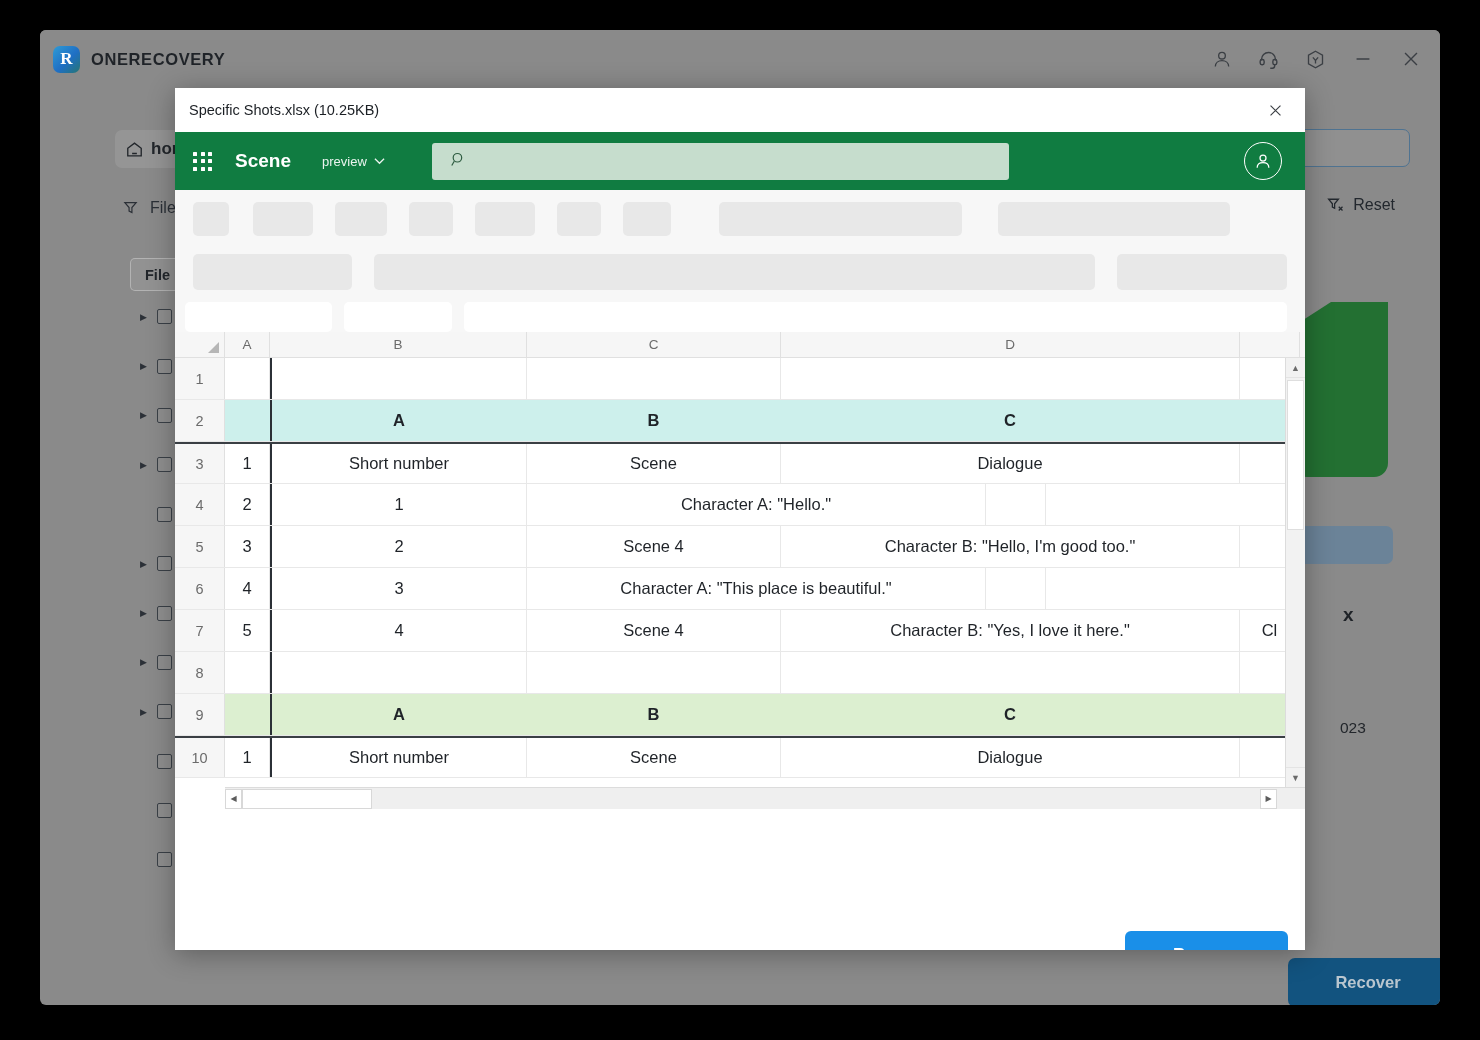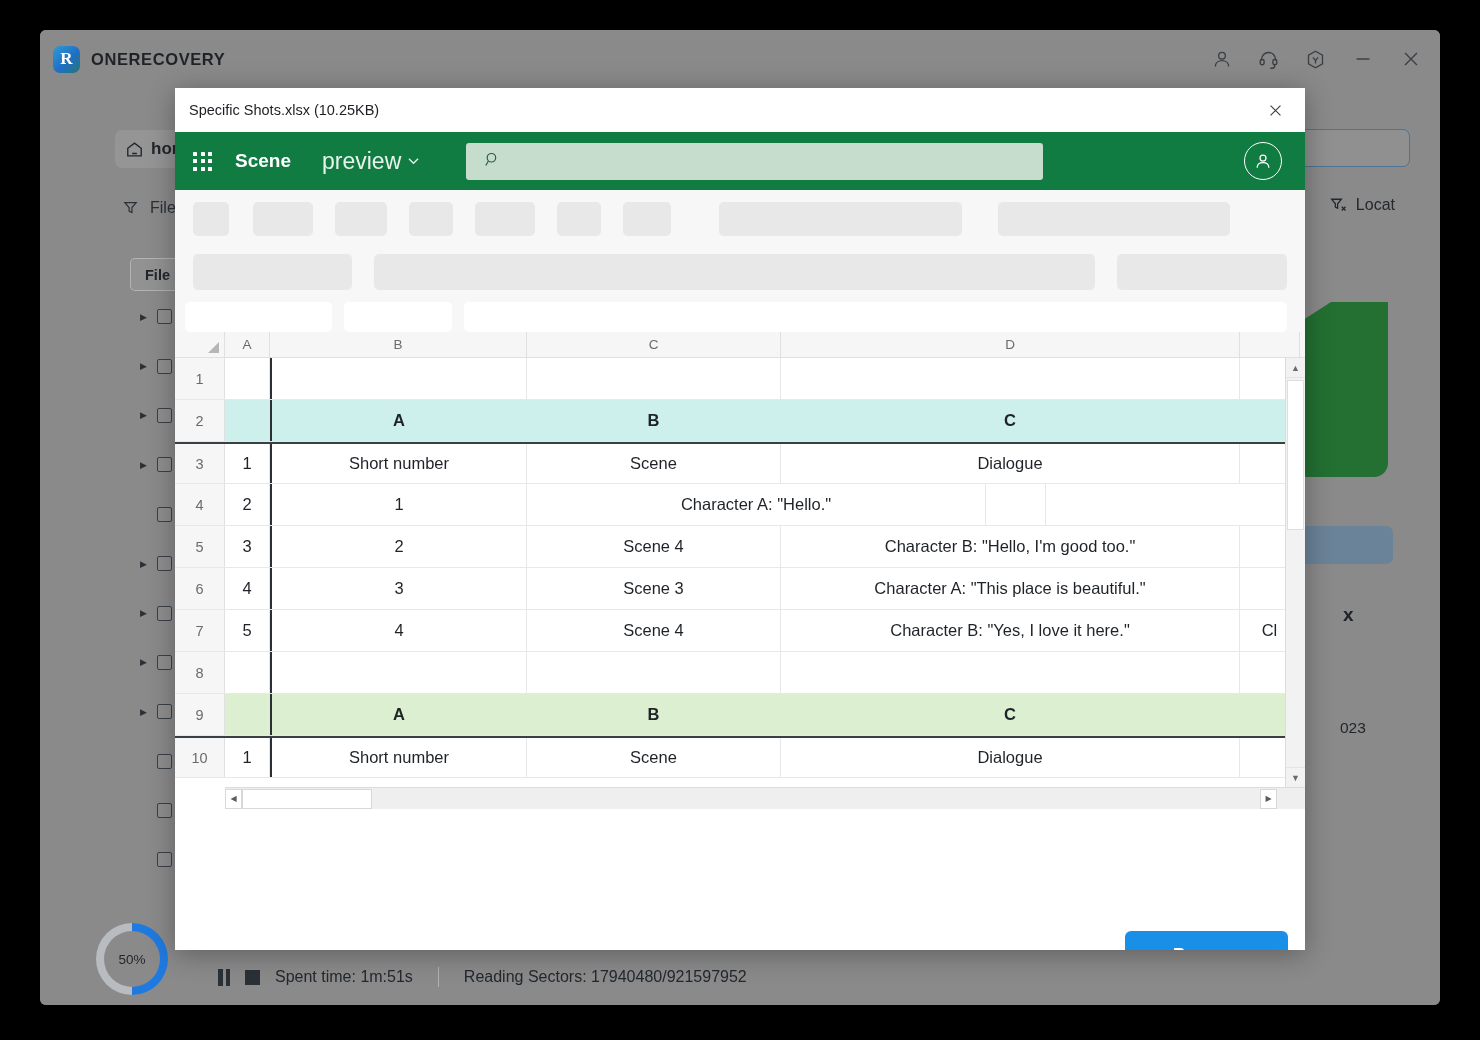--- a/index.html
+++ b/index.html
@@ -186,21 +186,21 @@
     display: flex; align-items: center; padding: 0 0 0 18px; gap: 0;
     position: relative;
   }
   .waffle { display: grid; grid-template-columns: repeat(3,4px); gap: 3.5px; }
   .waffle i { width: 4px; height: 4px; background: #fff; border-radius: .5px; }
   .xl-name {
     color: #fff; font-size: 19px; font-weight: bold; margin-left: 23px;
     font-family: "Liberation Sans", sans-serif;
   }
   .xl-mode {
-    color: #eaf4ee; font-size: 23px; margin-left: 31px;
+    color: #eaf4ee; font-size: 13px; margin-left: 31px;
     display: flex; align-items: center; gap: 7px;
   }
   .xl-search {
     margin-left: 47px; width: 577px; height: 37px;
     background: #c6ddcd; border-radius: 3px;
     display: flex; align-items: center; padding-left: 18px;
   }
   .xl-search .mag { color: #2e5c41; }
   .xl-avatar {
     position: absolute; right: 23px; top: 50%; transform: translateY(-50%);
@@ -465,44 +465,29 @@
             </svg></span>
         </div>
       </div>
 
     <div class="top-search"></div>
     <div class="reset-btn">
       <svg width="18" height="19" viewBox="0 0 24 24" fill="none" stroke="#23282e" stroke-width="1.7">
         <path d="M3.5 5h13l-5 6v6l-3-1.6V11z"></path>
           <path d="M17 15l5 5M22 15l-5 5"></path>
       </svg>
-      <span>Locat</span>
+      <span>Reset</span>
     </div>
 
     <div class="bg-doc"></div>
     <div class="bg-pill"></div>
     <div class="bg-frag-x">x</div>
     <div class="bg-frag-date">023</div>
     <div class="bg-recover">Recover</div>
 
-    <div class="progress-strip">
-      <div class="donut">
-        <span class="pct">50%</span>
-      </div>
-      <div class="status-items">
-        <span class="ctrl-pause">
-            <i></i>
-            <i></i>
-          </span>
-        <span class="ctrl-stop"></span>
-        <span>Spent time: 1m:51s</span>
-        <span class="status-sep"></span>
-        <span>Reading Sectors: 17940480/921597952</span>
-      </div>
-    </div>
   </div>
 
   <div class="modal">
 
     <div class="modal-head">
       <span class="modal-title">Specific Shots.xlsx (10.25KB)</span>
       <span class="modal-close">
         <svg width="17" height="17" viewBox="0 0 24 24" stroke="#3b3f44" stroke-width="1.6">
             <path d="M5 5l14 14M19 5L5 19"></path>
           </svg>
@@ -614,21 +599,20 @@
             <div class="cell w-a">3</div>
             <div class="cell w-b bar-left-a">2</div>
             <div class="cell w-c">Scene 4</div>
             <div class="cell w-d">Character B: "Hello, I'm good too."</div>
             <div class="cell w-e"></div>
           </div>
           <div class="grow">
             <div class="rowhead">6</div>
             <div class="cell w-a">4</div>
             <div class="cell w-b bar-left-a">3</div>
-            <div class="cell w-c">Scene 3</div>
             <div class="cell w-d">Character A: "This place is beautiful."</div>
             <div class="cell w-e"></div>
           </div>
           <div class="grow">
             <div class="rowhead">7</div>
             <div class="cell w-a">5</div>
             <div class="cell w-b bar-left-a">4</div>
             <div class="cell w-c">Scene 4</div>
             <div class="cell w-d">Character B: "Yes, I love it here."</div>
             <div class="cell w-e">Cl</div>

